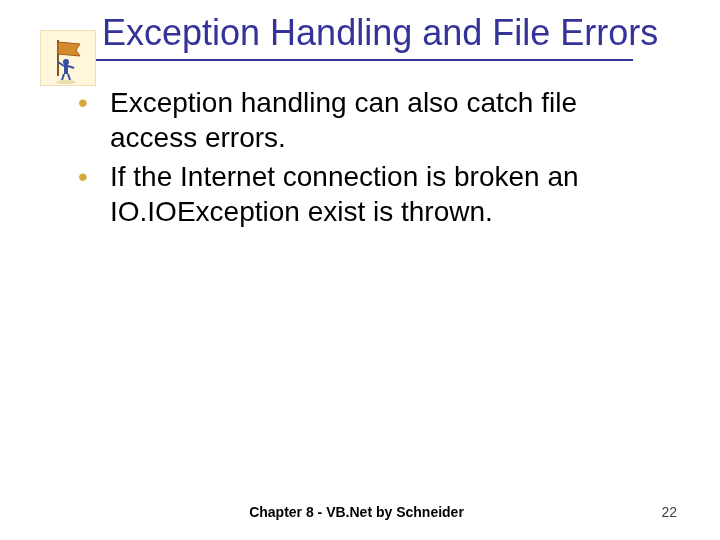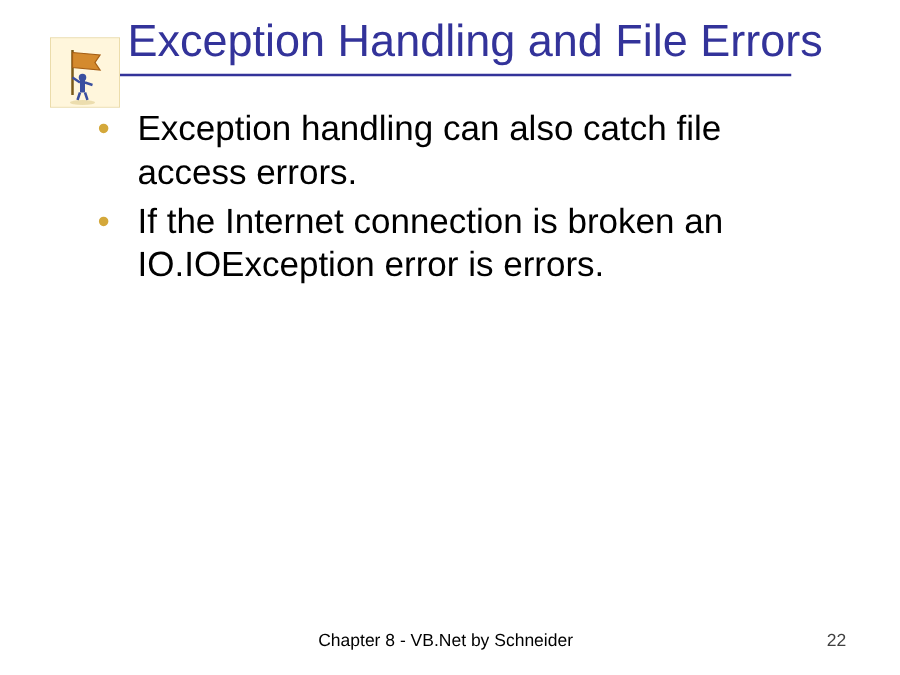--- a/index.html
+++ b/index.html
@@ -68,20 +68,21 @@
     line-height: 1.25;
   }
   .footer-center {
     position: absolute;
     bottom: 20px;
     left: 0;
     right: 0;
     text-align: center;
     font-size: 14px;
     color: #000;
+    font-weight: bold;
   }
   .footer-right {
     position: absolute;
     bottom: 20px;
     right: 36px;
     font-size: 14px;
     color: #404040;
   }
 </style>
 </head>
@@ -108,20 +109,20 @@
         <ellipse cx="26" cy="52" rx="10" ry="2" fill="#e0cd8f" opacity="0.6"></ellipse>
       </svg>
     </div>
     <h1 class="title">Exception Handling and File Errors</h1>
     <hr class="rule">
   </div>
 
   <div class="body">
     <ul class="bullets">
       <li>Exception handling can also catch file access errors.</li>
-      <li>If the Internet connection is broken an IO.IOException error is errors.</li>
+      <li>If the Internet connection is broken an IO.IOException exist is thrown.</li>
     </ul>
   </div>
 
   <div class="footer-center">Chapter 8 - VB.Net by Schneider</div>
   <div class="footer-right">22</div>
 
 </div>
 
 </body></html>

